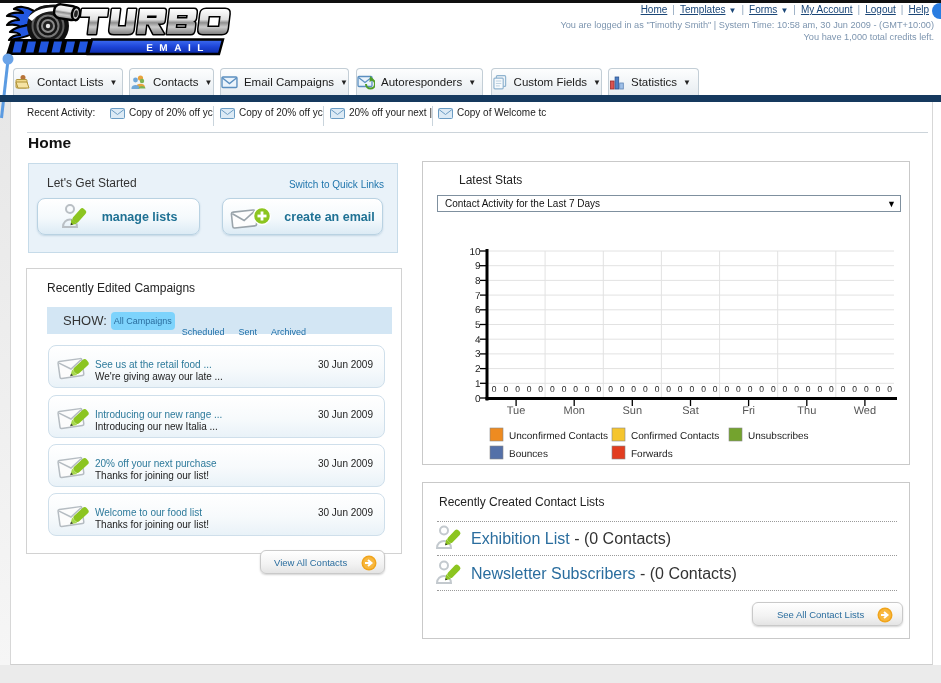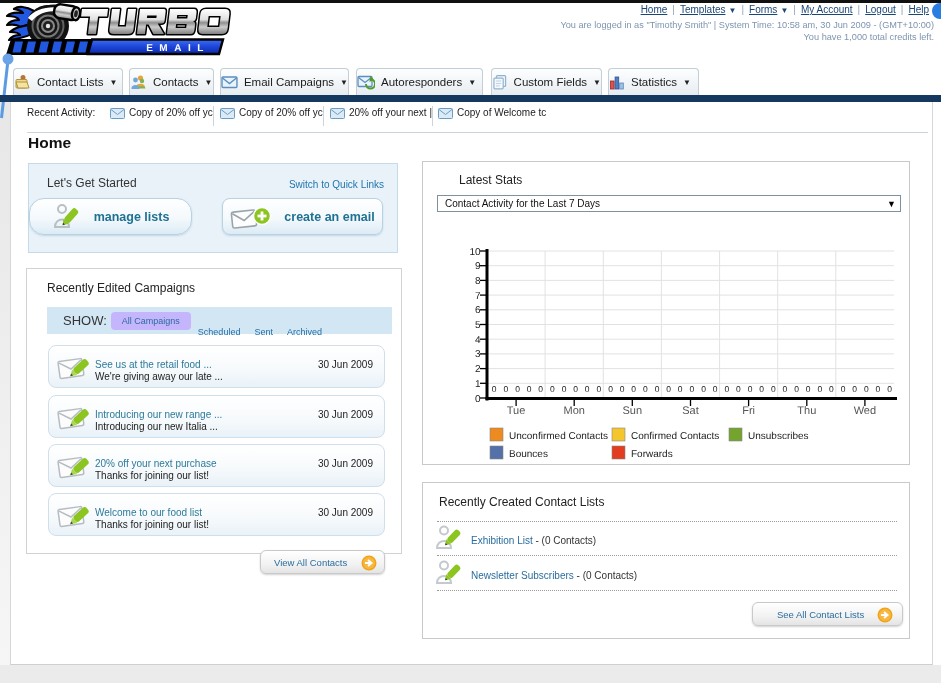--- a/index.html
+++ b/index.html
@@ -39,29 +39,29 @@
 #ractline { left:27px; top:132px; width:901px; height:1px; background:#ccd4da; }
 
 #home { left:28px; top:134px; font-size:15.5px; font-weight:bold; color:#111; }
 
 #p1 { left:28px; top:163px; width:370px; height:90px; background:#e9f2f9; border:1px solid #c6dbe9; }
 #p1 .title { position:absolute; left:18px; top:12px; font-size:12px; color:#333; }
 #p1 .switch { position:absolute; right:13px; top:15px; font-size:10px; color:#2176ad; }
 .bigbtn { position:absolute; top:34px; height:37px; border:1px solid #b9d2e2; border-radius:8px;
   background:linear-gradient(#ffffff,#f4f9fc 55%,#dcebf5); box-shadow:0 1px 2px rgba(120,160,190,.35);
   display:flex; align-items:center; justify-content:center; font-size:12.5px; font-weight:bold; color:#1f7194; }
-#btn-manage { left:0; width:163px;border-radius:15px; }
+#btn-manage { left:8px; width:163px; }
 #btn-create { left:193px; width:161px; }
 .bigbtn svg { margin-right:12px; }
 
 #p2 { left:26px; top:268px; width:376px; height:286px; background:#fff; border:1px solid #d2d2d2; }
 #p2 .title { position:absolute; left:20px; top:12px; font-size:12px; color:#222; }
 #showbar { position:absolute; left:20px; top:38px; width:345px; height:27px; background:#d3e6f4; font-size:9.5px; display:flex; align-items:center; }
 #showbar .lbl { margin-left:16px; color:#333; font-size:13px; }
-#showbar .pill { margin-left:4px; background:#c4b5fd; border-radius:4px; padding:4px 11px; color:#2a6d9e; font-size:9px; }
+#showbar .pill { margin-left:4px; background:#7dd3fc; border-radius:4px; padding:4px 3px; color:#2a6d9e; font-size:9px; }
 #showbar a { color:#1f6fa8; margin-left:14px; text-decoration:none; font-size:9px;margin-top:22px; }
 #showbar .pill + a { margin-left:7px; }
 .card { position:absolute; left:21px; width:337px; height:43px; border:1px solid #cfdfeb; border-radius:8px;
   background:linear-gradient(#ffffff,#f7fafc 55%,#e9f2f8); }
 .card .ttl { position:absolute; left:46px; top:13px; font-size:10px; color:#2d7a9b; }
 .card .sub { position:absolute; left:46px; top:25px; font-size:10px; color:#222; }
 .card .date { position:absolute; right:11px; top:13px; font-size:10px; color:#222; }
 .card svg { position:absolute; left:8px; top:9px; }
 .morebtn { position:absolute; border:1px solid #c9c9c9; border-radius:6px;
   background:linear-gradient(#ffffff,#f2f2f2 60%,#e4e4e4); box-shadow:0 1px 2px rgba(0,0,0,.18);
@@ -69,21 +69,21 @@
 
 #p3 { left:422px; top:161px; width:488px; height:304px; background:#fff; border:1px solid #c9c9c9; }
 #p3 .title { position:absolute; left:16px; top:11px; font-size:12px; color:#222;margin-left:20px; }
 #dd { position:absolute; left:14px; top:33px; width:464px; height:17px; border:1px solid #7f909f; background:#fff; font-size:10px; color:#111; }
 #dd .txt { position:absolute; left:7px; top:2px; }
 #dd .arr { position:absolute; right:4px; top:3px; font-size:9px; color:#000; }
 
 #p4 { left:422px; top:482px; width:488px; height:157px; background:#fff; border:1px solid #c9c9c9; }
 #p4 .title { position:absolute; left:16px; top:12px; font-size:12px; color:#222; }
 .dot { position:absolute; left:14px; width:460px; border-top:1px dotted #9a9a9a; }
-.clrow { position:absolute; left:12px; font-size:10px; color:#333; }
+.clrow { position:absolute; left:12px; font-size:16px; color:#333; }
 .clrow a { color:#2a6d9e; text-decoration:none; }
 .clrow svg { vertical-align:-7px; margin-right:8px; }
 </style>
 </head>
 <body>
 <div id="page">
   <div class="abs" id="lgutter"></div>
   <div class="abs" id="content"></div>
   <div class="abs" id="footer"></div>
   <div class="abs" id="topline"></div>

